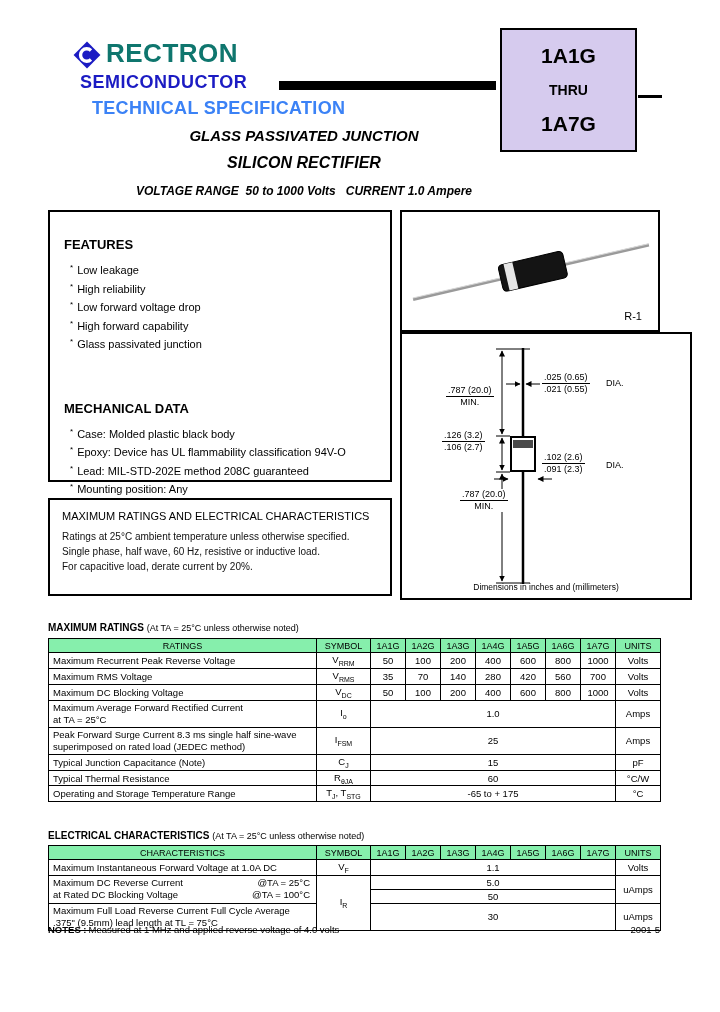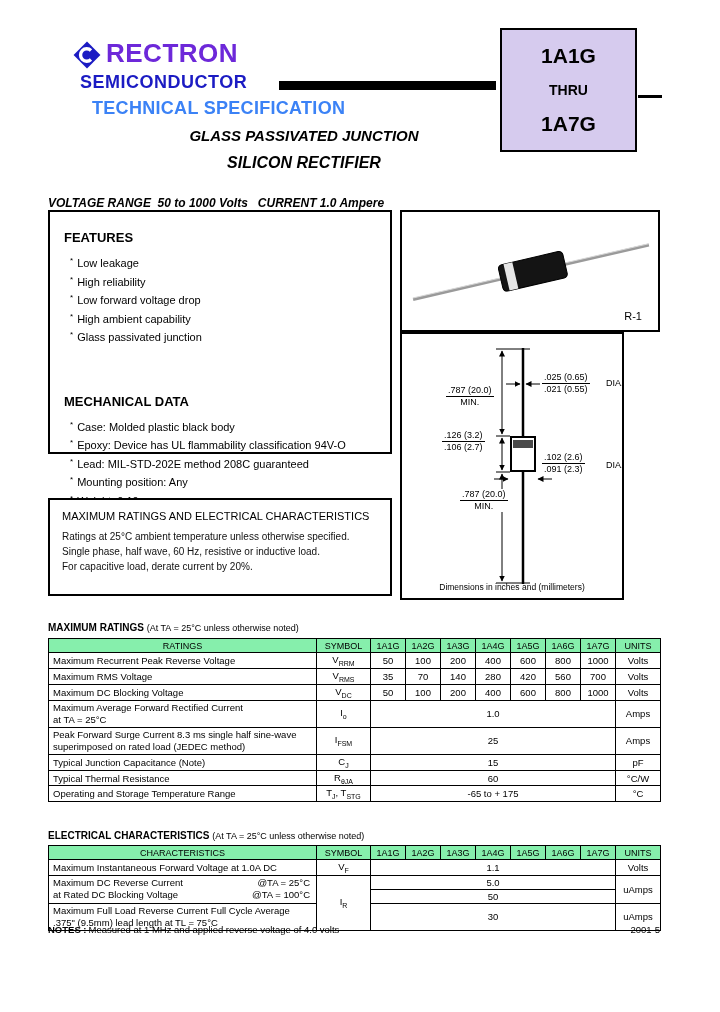--- a/index.html
+++ b/index.html
@@ -1,46 +1,46 @@
 <!DOCTYPE html>
 <html><head>
 <meta charset="utf-8">
 <style>
   *{margin:0;padding:0;box-sizing:border-box}
   html,body{background:#fff}
   body{width:720px;height:1012px;position:relative;font-family:"Liberation Sans",sans-serif;color:#000;overflow:hidden}
   .abs{position:absolute}
   
   .logo-icon{left:72px;top:40px;width:30px;height:30px}
-  .brand{left:106px;top:38px;font-size:26px;font-weight:bold;color:#6d28d9;letter-spacing:.5px}
+  .brand{left:106px;top:38px;font-size:26px;font-weight:bold;color:#0f766e;letter-spacing:.5px}
   .division{left:80px;top:72px;font-size:18px;font-weight:bold;color:#1b1bc3;letter-spacing:.5px}
   .rule-thick{left:279px;top:81px;width:217px;height:9px;background:#000}
   .spec-line{left:92px;top:98px;font-size:18px;font-weight:bold;color:#3b82f6;letter-spacing:.3px}
   .rule-thin{left:638px;top:95px;width:24px;height:3px;background:#000}
   .part-box{left:500px;top:28px;width:137px;height:124px;background:#d6cbee;border:2px solid #000;display:flex;flex-direction:column;align-items:center;justify-content:space-evenly;font-weight:bold}
   .part-box .pn{font-size:21px}
   .part-box .thru{font-size:14px}
   
   .title1{left:48px;top:127px;width:512px;text-align:center;font-size:15px;font-weight:bold;font-style:italic}
   .title2{left:48px;top:154px;width:512px;text-align:center;font-size:16px;font-weight:bold;font-style:italic}
-  .subtitle{left:48px;top:196px;width:512px;text-align:left;font-size:12px;font-weight:bold;font-style:italic;white-space:pre}
+  .subtitle{left:48px;top:184px;width:512px;text-align:center;font-size:12px;font-weight:bold;font-style:italic;white-space:pre}
   
   .box{border:2px solid #000;background:#fff}
-  .features-box{left:48px;top:210px;width:344px;height:244px;padding:18px 14px}
+  .features-box{left:48px;top:210px;width:344px;height:272px;padding:25px 14px}
   .sec-heading{font-size:13px;font-weight:bold}
   .feat-list{margin-top:8px}
   .feat-item{font-size:11px;line-height:15.5px;padding-left:6px}
   .bullet{font-size:8px;vertical-align:4px;margin-right:4px}
   .mech-heading{margin-top:48px}
   .note-box{left:48px;top:498px;width:344px;height:98px;padding:10px 12px}
   .note-heading{font-size:11px;font-weight:normal;margin-bottom:7px}
   .note-line{font-size:10px;line-height:15px;color:#111}
   .photo-box{left:400px;top:210px;width:260px;height:122px}
   .pkg-label{position:absolute;right:16px;bottom:8px;font-size:11px}
-  .dim-box{left:400px;top:332px;width:224px;height:268px}
+  .dim-box{left:400px;top:332px;width:292px;height:268px}
   .dim-svg{position:absolute;left:0;top:0}
   .dim-stack{position:absolute;font-size:9px;text-align:center;line-height:11px;background:#fff}
   .dim-stack .t{border-bottom:1px solid #000;padding:0 2px}
   .dim-suffix{position:absolute;font-size:9px}
   .dim-caption{position:absolute;left:0;right:0;bottom:6px;text-align:center;font-size:8.5px}
   
   .section-label{left:48px;font-size:10px}
   .sl-title{font-weight:bold}
   .sl-cond{font-size:9px}
   
@@ -86,21 +86,21 @@
   <div class="abs title1">GLASS PASSIVATED JUNCTION</div>
   <div class="abs title2">SILICON RECTIFIER</div>
   <div class="abs subtitle">VOLTAGE RANGE  50 to 1000 Volts   CURRENT 1.0 Ampere</div>
 
   <div class="abs box features-box">
     <div class="sec-heading">FEATURES</div>
     <div class="feat-list">
       <div class="feat-item"><span class="bullet">*</span><span>Low leakage</span></div>
       <div class="feat-item"><span class="bullet">*</span><span>High reliability</span></div>
       <div class="feat-item"><span class="bullet">*</span><span>Low forward voltage drop</span></div>
-      <div class="feat-item"><span class="bullet">*</span><span>High ambient capability</span></div>
+      <div class="feat-item"><span class="bullet">*</span><span>High forward capability</span></div>
       <div class="feat-item"><span class="bullet">*</span><span>Glass passivated junction</span></div>
     </div>
     <div class="sec-heading mech-heading">MECHANICAL DATA</div>
     <div class="feat-list">
       <div class="feat-item"><span class="bullet">*</span><span>Case: Molded plastic black body</span></div>
       <div class="feat-item"><span class="bullet">*</span><span>Epoxy: Device has UL flammability classification 94V-O</span></div>
       <div class="feat-item"><span class="bullet">*</span><span>Lead: MIL-STD-202E method 208C guaranteed</span></div>
       <div class="feat-item"><span class="bullet">*</span><span>Mounting position: Any</span></div>
       <div class="feat-item"><span class="bullet">*</span><span>Weight: 0.19 gram</span></div>
     </div>

